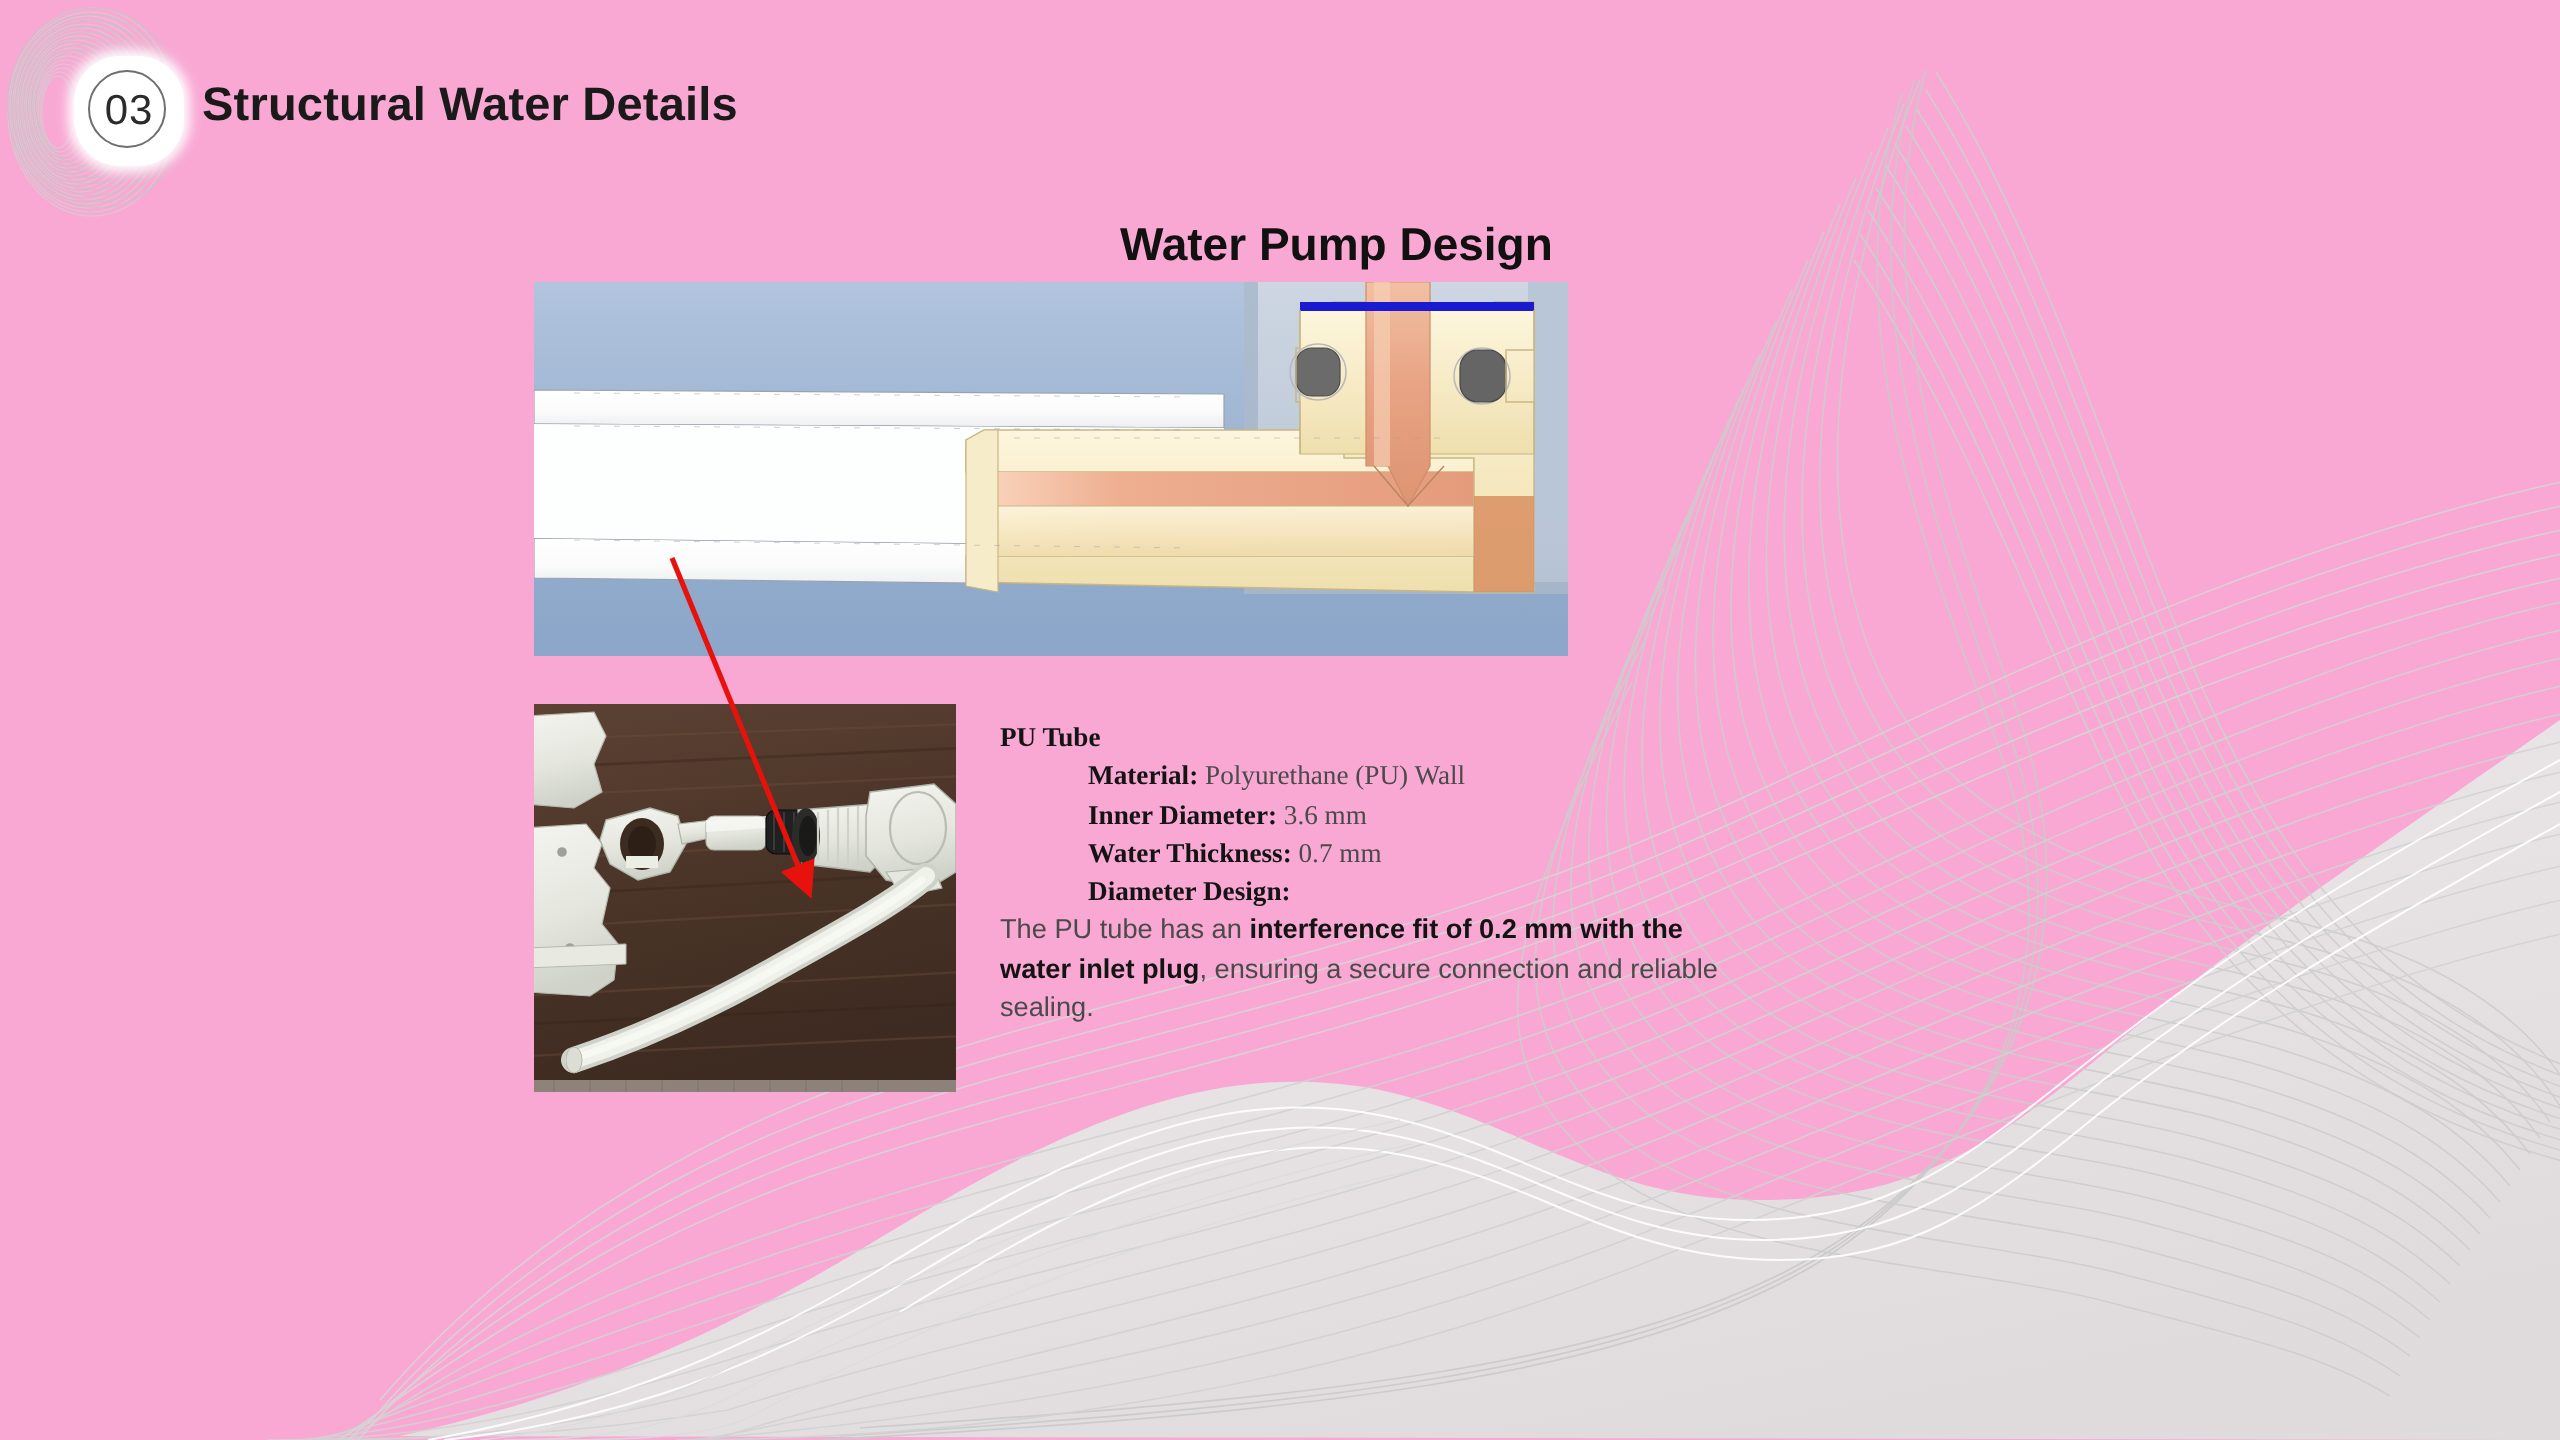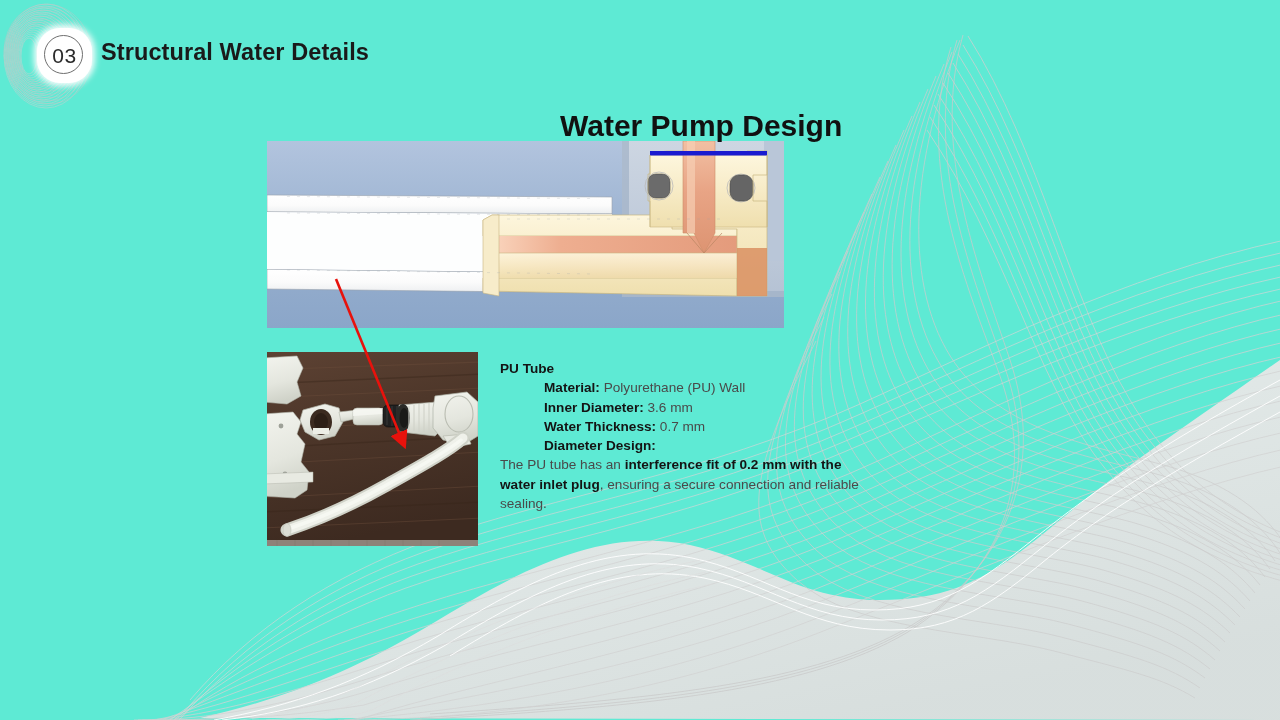--- a/index.html
+++ b/index.html
@@ -10,21 +10,21 @@
   }
   body {
     font-family: "Liberation Sans", sans-serif;
     -webkit-font-smoothing: antialiased;
   }
   #slide {
     position: relative;
     width: 1280px;
     height: 720px;
     overflow: hidden;
-    background: #5eead4;
+    background: #f9a8d4;
   }
 
   
   #bg-waves {
     position: absolute;
     left: 0; top: 0;
     width: 1280px;
     height: 720px;
     z-index: 0;
     pointer-events: none;
@@ -89,21 +89,21 @@
     color: #1a1a1a;
     letter-spacing: 0.1px;
     white-space: nowrap;
   }
 
   
   #section-heading {
     position: absolute;
     left: 560px;
     top: 109px;
-    font-size: 30px;
+    font-size: 23px;
     font-weight: bold;
     color: #111111;
     white-space: nowrap;
     z-index: 5;
   }
 
   
   #cad-figure {
     position: absolute;
     left: 267px;
@@ -142,21 +142,21 @@
   #spec-block {
     position: absolute;
     left: 500px;
     top: 359px;
     width: 375px;
     z-index: 5;
     font-size: 13.6px;
     line-height: 19.3px;
     color: #3b3b3b;
   }
-  #spec-block .line { white-space: nowrap; }
+  #spec-block .line { white-space: nowrap; font-family: Liberation Serif, serif; }
   #spec-block .lbl {
     font-weight: bold;
     color: #141414;
     padding-left: 44px;
   }
   #spec-block .val { color: #4a4a4a; }
   #spec-block .title-line {
     font-weight: bold;
     color: #141414;
   }

